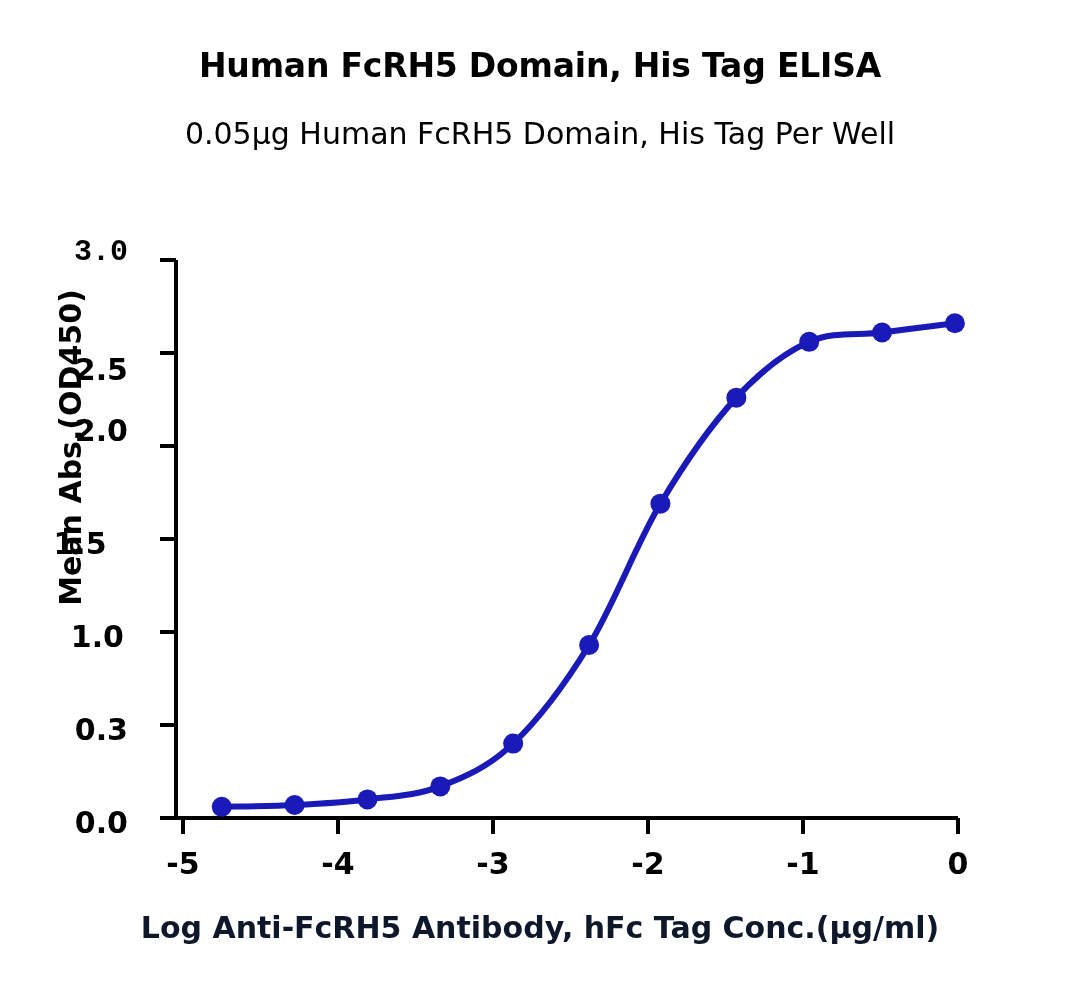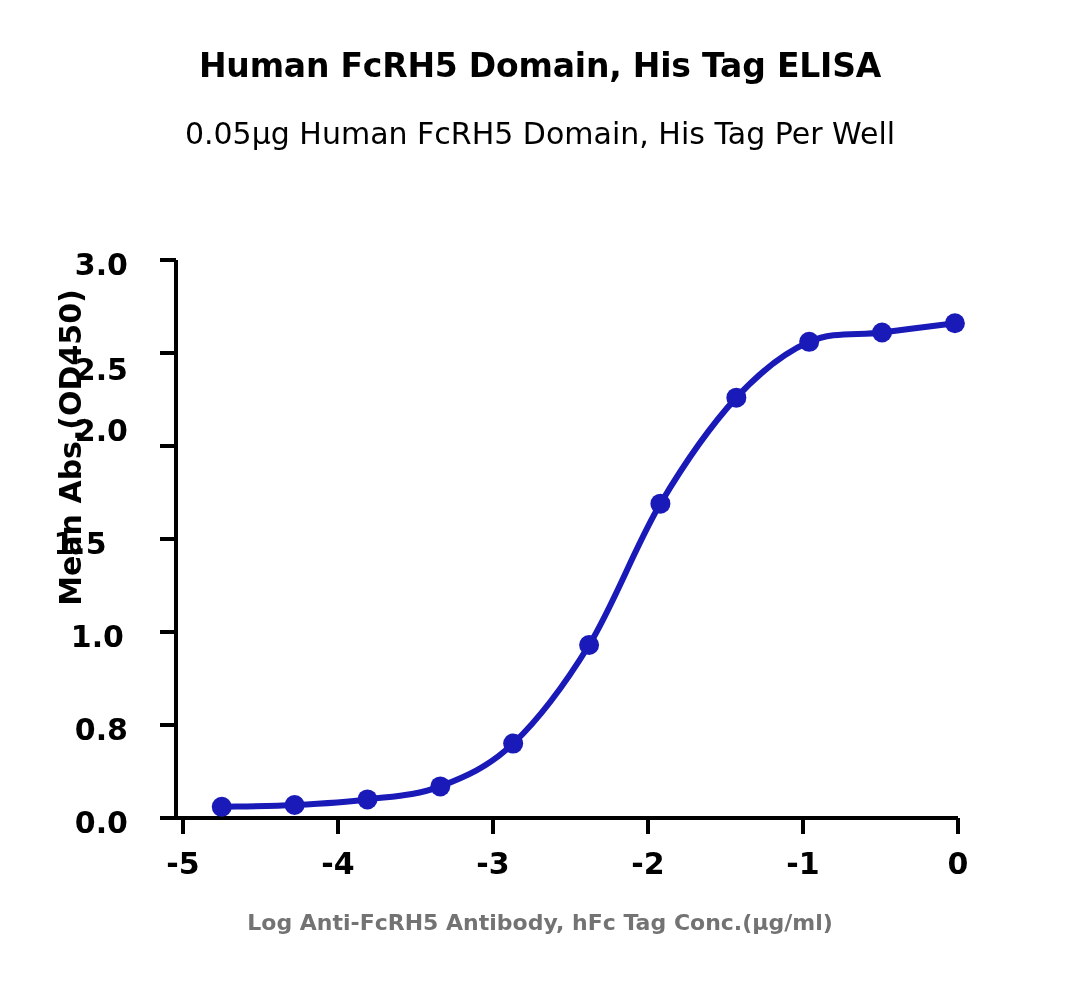--- a/index.html
+++ b/index.html
@@ -53,23 +53,23 @@
     font-weight: bold;
     color: #000000;
     white-space: nowrap;
   }
   #xlabel {
     position: absolute;
     left: 0;
     top: 910px;
     width: 1080px;
     text-align: center;
-    font-size: 22px;
+    font-size: 30px;
     font-weight: bold;
-    color: #737373;
+    color: #0f172a;
   }
   #plot-area {
     position: absolute;
     left: 0;
     top: 0;
     width: 1080px;
     height: 1003px;
   }
   .tick-label-y {
     position: absolute;
@@ -92,26 +92,26 @@
 <body>
 
 <div id="page">
 
   <div id="chart-title">Human FcRH5 Domain, His Tag ELISA</div>
   <div id="chart-subtitle">0.05µg Human FcRH5 Domain, His Tag Per Well</div>
 
   <div id="ylabel">Mean Abs.(OD450)</div>
   <div id="xlabel">Log Anti-FcRH5 Antibody, hFc Tag Conc.(µg/ml)</div>
 
-  <div class="tick-label-y" style="left:8px; top:247px;">3.0</div>
+  <div class="tick-label-y" style="left:8px; top:235px;font-family:Liberation Mono, monospace;">3.0</div>
   <div class="tick-label-y" style="left:8px; top:352px;">2.5</div>
   <div class="tick-label-y" style="left:8px; top:413px;">2.0</div>
   <div class="tick-label-y" style="left:20px; top:526px;text-align:center;">1.5</div>
   <div class="tick-label-y" style="left:4px; top:619px;">1.0</div>
-  <div class="tick-label-y" style="left:8px; top:712px;">0.8</div>
+  <div class="tick-label-y" style="left:8px; top:712px;">0.3</div>
   <div class="tick-label-y" style="left:8px; top:805px;">0.0</div>
 
   <div class="tick-label-x" style="left:143px; top:846px;">-5</div>
   <div class="tick-label-x" style="left:298px; top:846px;">-4</div>
   <div class="tick-label-x" style="left:453px; top:846px;">-3</div>
   <div class="tick-label-x" style="left:608px; top:846px;">-2</div>
   <div class="tick-label-x" style="left:763px; top:846px;">-1</div>
   <div class="tick-label-x" style="left:918px; top:846px;">0</div>
 
   <svg id="plot-area" viewBox="0 0 1080 1003" xmlns="http://www.w3.org/2000/svg">

